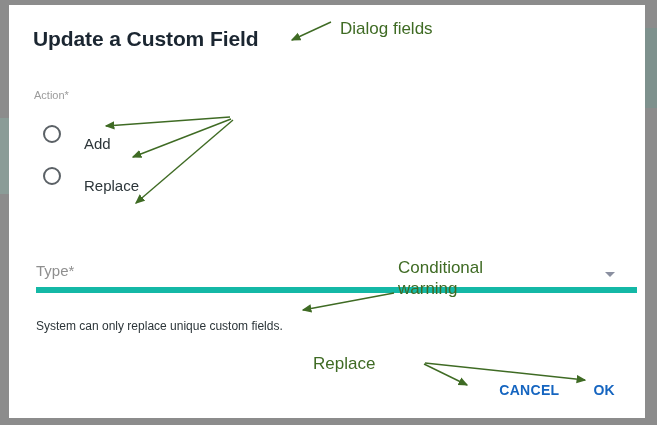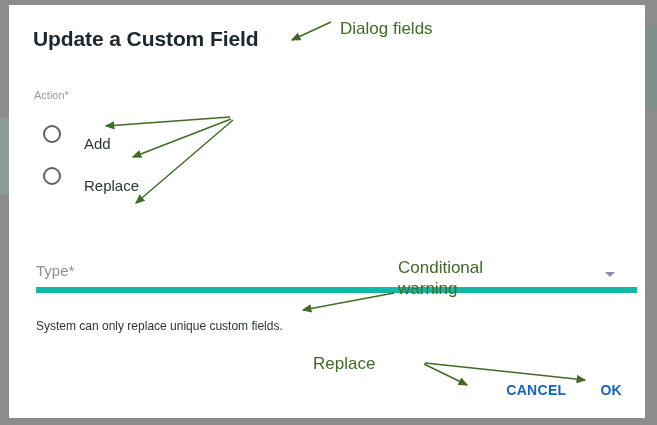--- a/index.html
+++ b/index.html
@@ -176,21 +176,21 @@
     position: absolute;
     left: 27px;
     top: 314px;
     font-size: 12px;
     color: #2c3539;
     white-space: nowrap;
   }
 
   .actions-bar {
     position: absolute;
-    right: 23px;
+    right: 30px;
     top: 377px;
     display: flex;
     align-items: flex-start;
     gap: 34px;
     margin-left: 45px;
   }
   .cmd-btn {
     font-size: 14px;
     font-weight: bold;
     color: #1565c0;

